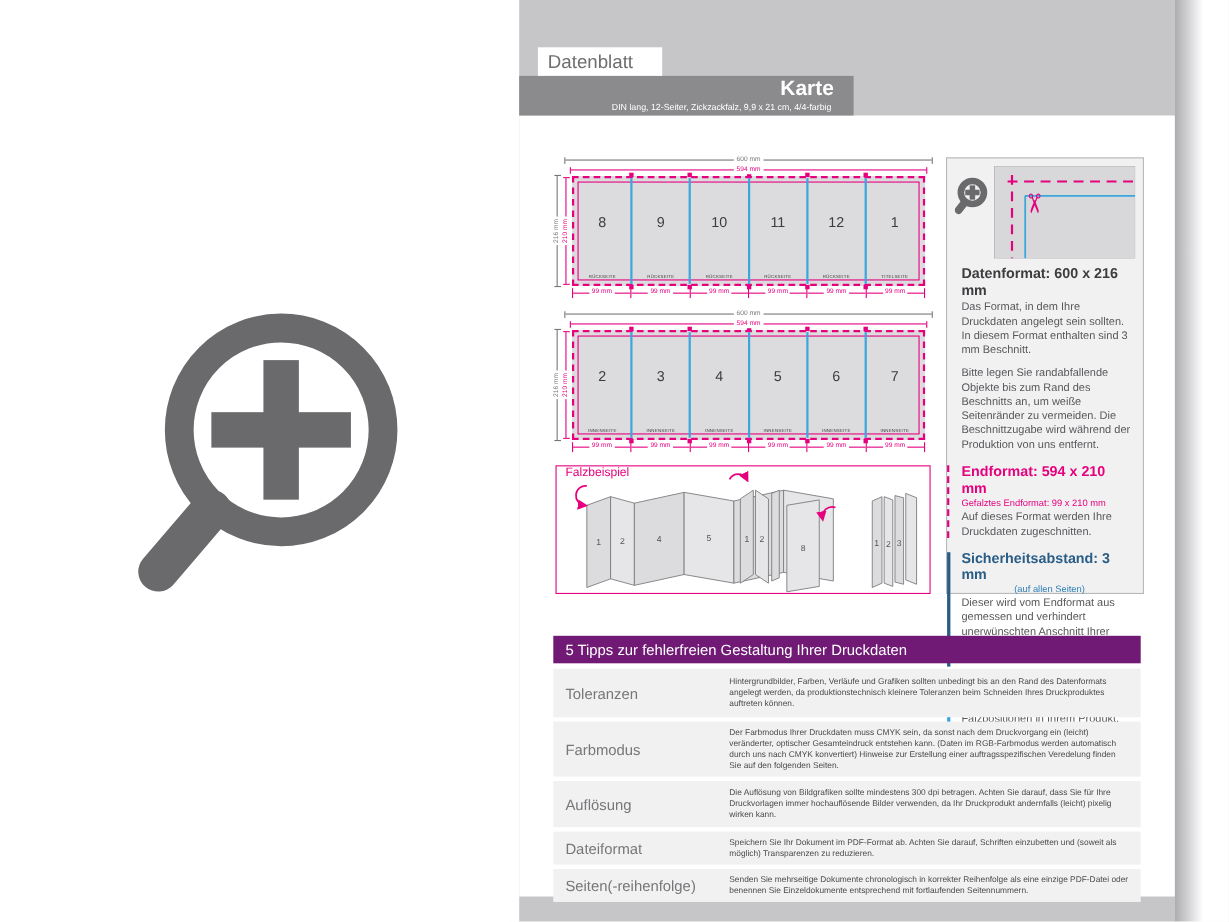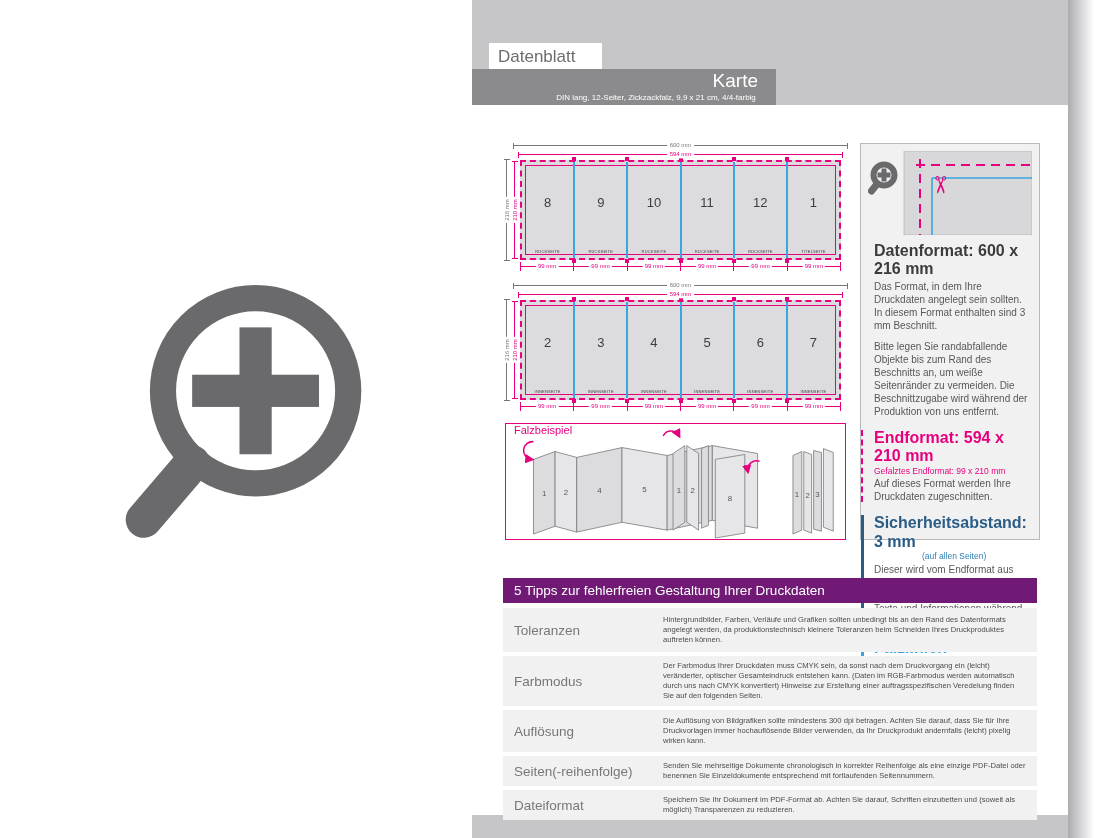--- a/index.html
+++ b/index.html
@@ -9,21 +9,21 @@
   
   .viewer-bg{position:absolute;left:472px;top:0;width:596px;height:838px;background:#c6c6c8;}
   .viewer-shadow{position:absolute;left:1068px;top:0;width:26px;height:838px;
                  background:linear-gradient(to right, rgba(105,105,112,.55), rgba(255,255,255,0));}
   .doc-page{position:absolute;left:472px;top:105px;width:596px;height:710px;background:#fff;}
 
   
   .tab-datenblatt{position:absolute;left:489px;top:43px;width:104px;height:27px;background:#fff;
                   color:#6d6d6f;font-size:17px;line-height:27px;padding-left:9px;}
   .band-karte{position:absolute;left:472px;top:69px;width:304px;height:36px;background:#8b8b8d;color:#fff;}
-  .band-title{position:absolute;right:18px;top:0px;font-size:19px;line-height:24px;}
+  .band-title{position:absolute;right:18px;top:0px;font-size:19px;line-height:24px;font-weight:bold;}
   .band-sub{position:absolute;left:70px;right:6px;bottom:3px;text-align:center;font-size:8px;line-height:9px;}
 
   
   .big-zoom{position:absolute;left:118px;top:272px;}
 
   
   .sheet{position:absolute;left:520px;width:321px;height:100px;background:#dcdcde;
          border:2px dashed #e6007e;box-sizing:border-box;}
   .sheet.top{top:160px;} .sheet.bottom{top:300px;}
   .sheet-inner{position:absolute;inset:3px;border:1px solid #e6007e;pointer-events:none;}
@@ -69,21 +69,21 @@
   
   .info-box{position:absolute;left:860px;top:143px;width:180px;height:397px;background:#f1f1f2;
             border:1px solid #b8b8ba;box-sizing:border-box;}
   .mini-diagram{position:absolute;left:7px;top:7px;}
   .info-sections{position:absolute;left:13px;right:8px;top:98px;}
   .sec{position:relative;margin-bottom:11px;}
   .sec .marker{position:absolute;left:-13px;top:1px;bottom:1px;width:3px;}
   .sec .marker.dashed-magenta{width:0;border-left:2px dashed #e6007e;}
   .sec .marker.solid-darkblue{background:#2a5d86;}
   .sec .marker.solid-lightblue{background:#3aa6dc;}
-  .sec h3{margin:0 0 1px 0;font-size:16px;line-height:1.15;}
+  .sec h3{margin:0 0 1px 0;font-size:13px;line-height:1.15;}
   .sec .sub{font-size:8.5px;line-height:1.15;margin-bottom:1px;}
   .sec p{margin:0 0 8px 0;font-size:10px;line-height:1.3;color:#58585b;}
   .sec p:last-child{margin-bottom:0;}
   .sec.dark h3{color:#3c3c3e;}
   .sec.magenta h3,.sec.magenta .sub{color:#e6007e;}
   .sec.darkblue h3{color:#2a5d86;} .sec.darkblue .sub{color:#2f7fb5;margin-left:48px;}
   .sec.lightblue h3{color:#3aa6dc;}
 
   
   .tips-header{position:absolute;left:503px;top:578px;width:534px;height:25px;background:#701a75;
@@ -333,22 +333,22 @@
       </div>
       <div class="tips-row">
         <div class="rlabel">Farbmodus</div>
         <div class="rtext">Der Farbmodus Ihrer Druckdaten muss CMYK sein, da sonst nach dem Druckvorgang ein (leicht) veränderter, optischer Gesamteindruck entstehen kann. (Daten im RGB-Farbmodus werden automatisch durch uns nach CMYK konvertiert) Hinweise zur Erstellung einer auftragsspezifischen Veredelung finden Sie auf den folgenden Seiten.</div>
       </div>
       <div class="tips-row">
         <div class="rlabel">Auflösung</div>
         <div class="rtext">Die Auflösung von Bildgrafiken sollte mindestens 300 dpi betragen. Achten Sie darauf, dass Sie für Ihre Druckvorlagen immer hochauflösende Bilder verwenden, da Ihr Druckprodukt andernfalls (leicht) pixelig wirken kann.</div>
       </div>
       <div class="tips-row">
+        <div class="rlabel">Dateiformat</div>
+        <div class="rtext">Speichern Sie Ihr Dokument im PDF-Format ab. Achten Sie darauf, Schriften einzubetten und (soweit als möglich) Transparenzen zu reduzieren.</div>
+      </div>
+      <div class="tips-row">
         <div class="rlabel">Seiten(-reihenfolge)</div>
         <div class="rtext">Senden Sie mehrseitige Dokumente chronologisch in korrekter Reihenfolge als eine einzige PDF-Datei oder benennen Sie Einzeldokumente entsprechend mit fortlaufenden Seitennummern.</div>
       </div>
-      <div class="tips-row">
-        <div class="rlabel">Dateiformat</div>
-        <div class="rtext">Speichern Sie Ihr Dokument im PDF-Format ab. Achten Sie darauf, Schriften einzubetten und (soweit als möglich) Transparenzen zu reduzieren.</div>
-      </div>
     </div>
 
 </div>
 
 </body></html>

